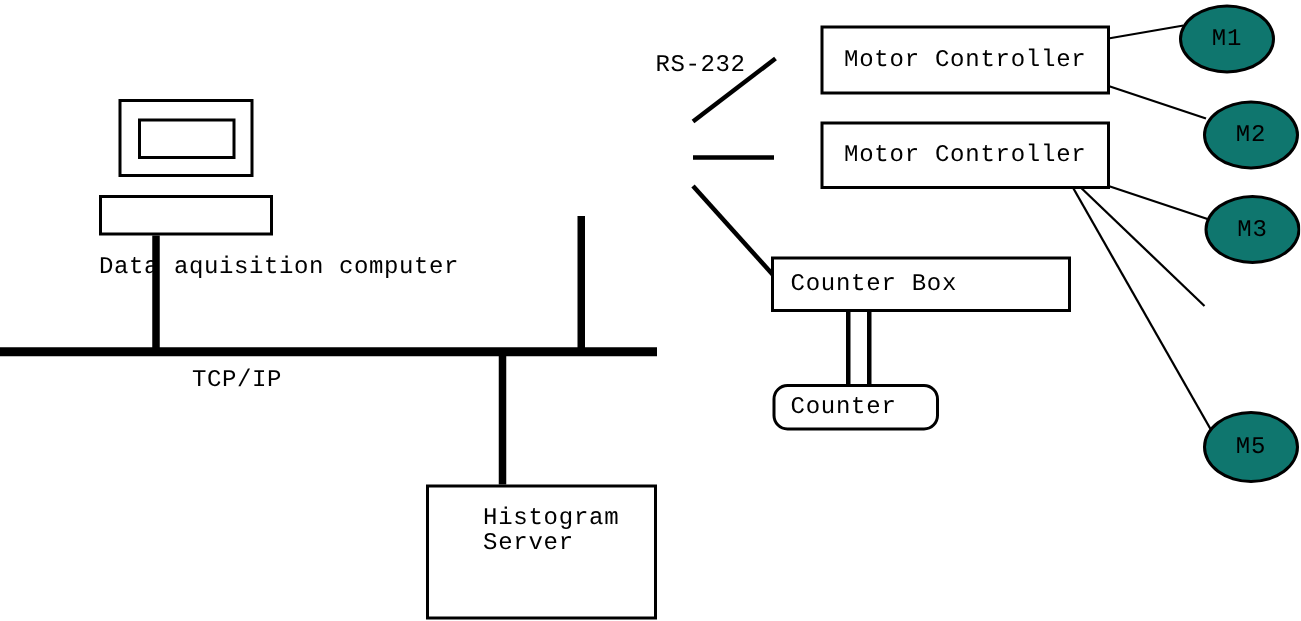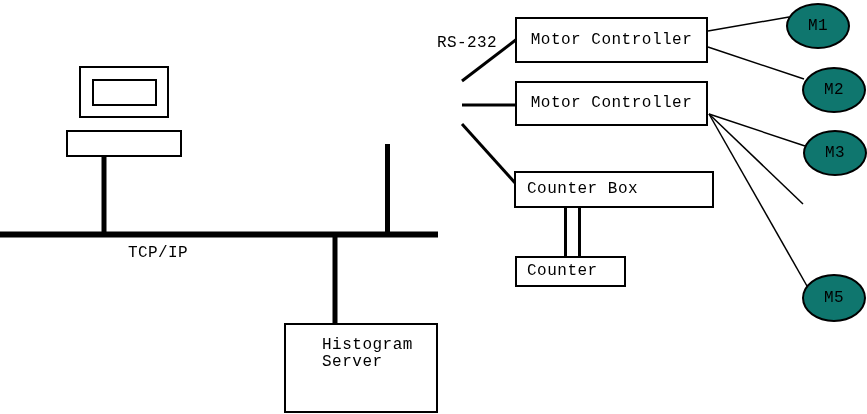--- a/index.html
+++ b/index.html
@@ -32,32 +32,33 @@
     font-size: 16px;
     letter-spacing: 0.5px;
     line-height: 17px;
     white-space: pre-wrap;
   }
   .node.center {
     display: flex;
     align-items: center;
     justify-content: center;
     text-align: center;
+    margin-left: 32px;
   }
   .node.left-mid {
     display: flex;
     align-items: center;
     justify-content: flex-start;
   }
   
   .terminal-server   { left: 322px; top: 67px;  width: 141px; height: 78px; padding: 12px 6px 0 14px; }
   .motor-controller-1{ left: 515px; top: 17px;  width: 193px; height: 46px; }
   .motor-controller-2{ left: 515px; top: 81px;  width: 193px; height: 45px; }
   .counter-box       { left: 514px; top: 171px; width: 200px; height: 37px; padding-left: 11px; }
-  .counter           { left: 515px; top: 256px; width: 111px; height: 31px; padding-left: 10px; }
+  .counter           { left: 515px; top: 256px; width: 111px; height: 31px; padding-left: 10px; border-radius: 10px; }
   .histogram-memory  { left: 284px; top: 323px; width: 154px; height: 90px; padding: 12px 4px 0 36px; }
   
   .monitor {
     position: absolute;
     left: 79px; top: 66px;
     width: 90px; height: 52px;
     box-sizing: border-box;
     border: 2px solid #000000;
     background: #ffffff;
   }
@@ -131,20 +132,21 @@
     <line x1="709" y1="114" x2="807" y2="286" stroke="#000" stroke-width="1.5"></line>
 
     <line x1="565.5" y1="207" x2="565.5" y2="257" stroke="#000" stroke-width="3"></line>
     <line x1="579.5" y1="207" x2="579.5" y2="257" stroke="#000" stroke-width="3"></line>
   </svg>
 
   <div class="monitor">
     <div class="monitor-screen"></div>
   </div>
   <div class="keyboard"></div>
+  <div class="lbl computer-label">Data aquisition computer</div>
 
   <div class="lbl bus-label">TCP/IP</div>
   <div class="lbl serial-label">RS-232</div>
 
   <div class="node center motor-controller-1">Motor Controller</div>
   <div class="node center motor-controller-2">Motor Controller</div>
   <div class="node left-mid counter-box">Counter Box</div>
   <div class="node left-mid counter">Counter</div>
   <div class="node histogram-memory">Histogram Server</div>
 

